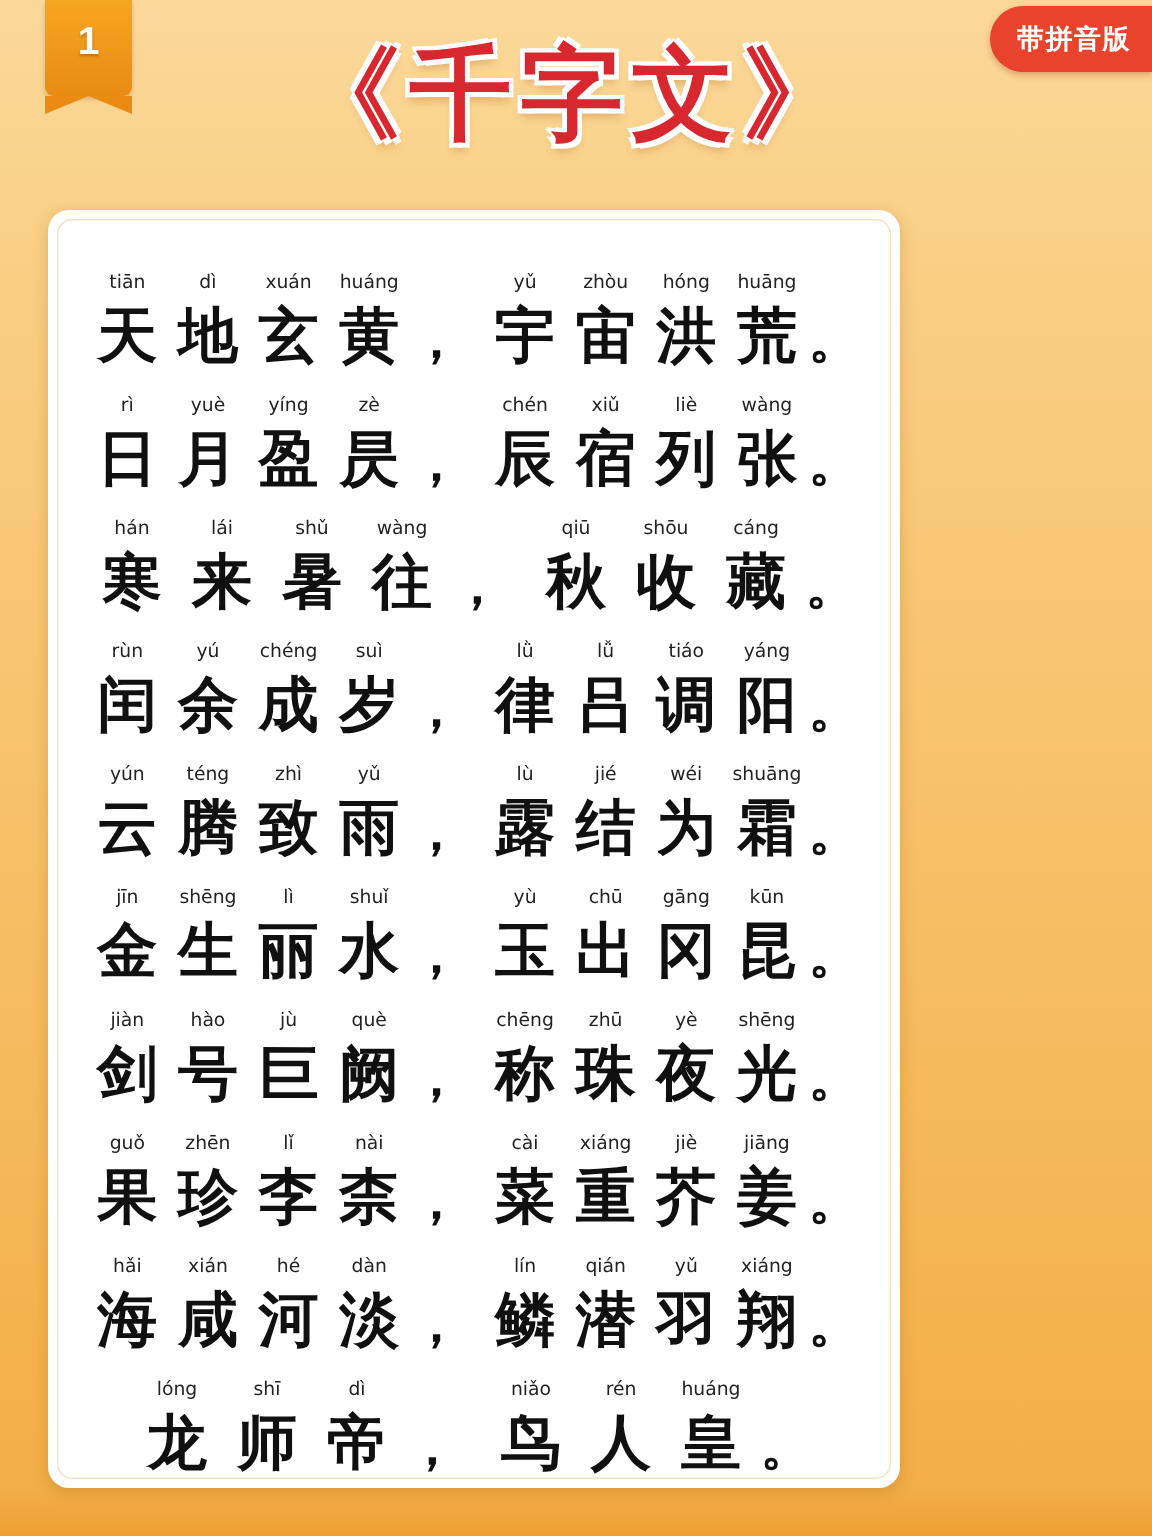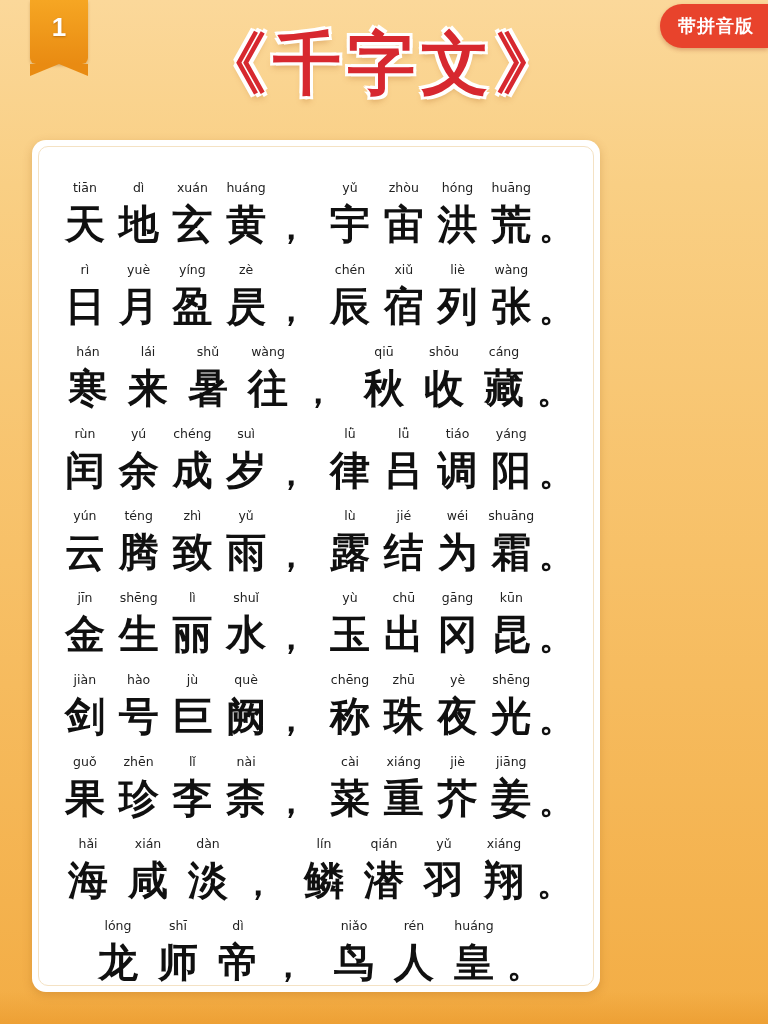--- a/index.html
+++ b/index.html
@@ -532,20 +532,24 @@
         <div class="row">
           <div class="cell">
             <div class="py">hǎi</div>
             <div class="hz">海</div>
           </div>
           <div class="cell">
             <div class="py">xián</div>
             <div class="hz">咸</div>
           </div>
           <div class="cell">
+            <div class="py">hé</div>
+            <div class="hz">河</div>
+          </div>
+          <div class="cell">
             <div class="py">dàn</div>
             <div class="hz">淡</div>
           </div>
           <div class="cell punct">
             <div class="py">x</div>
             <div class="hz">，</div>
           </div>
           <div class="gap"></div>
           <div class="cell">
             <div class="py">lín</div>

